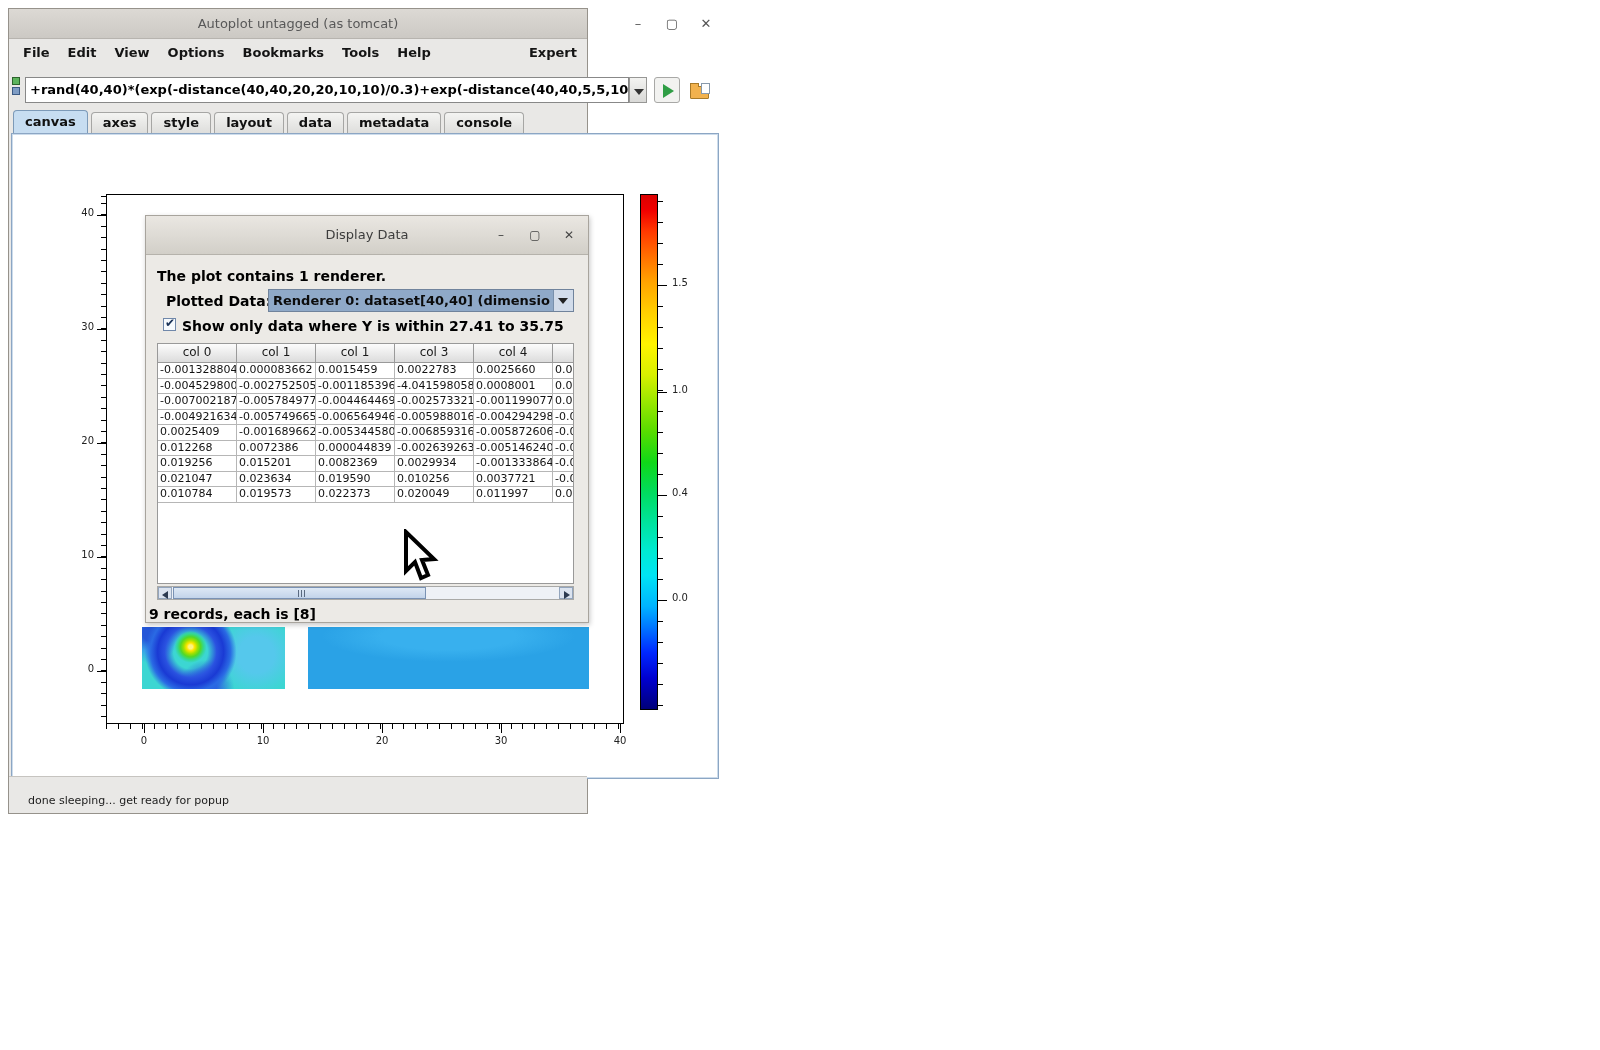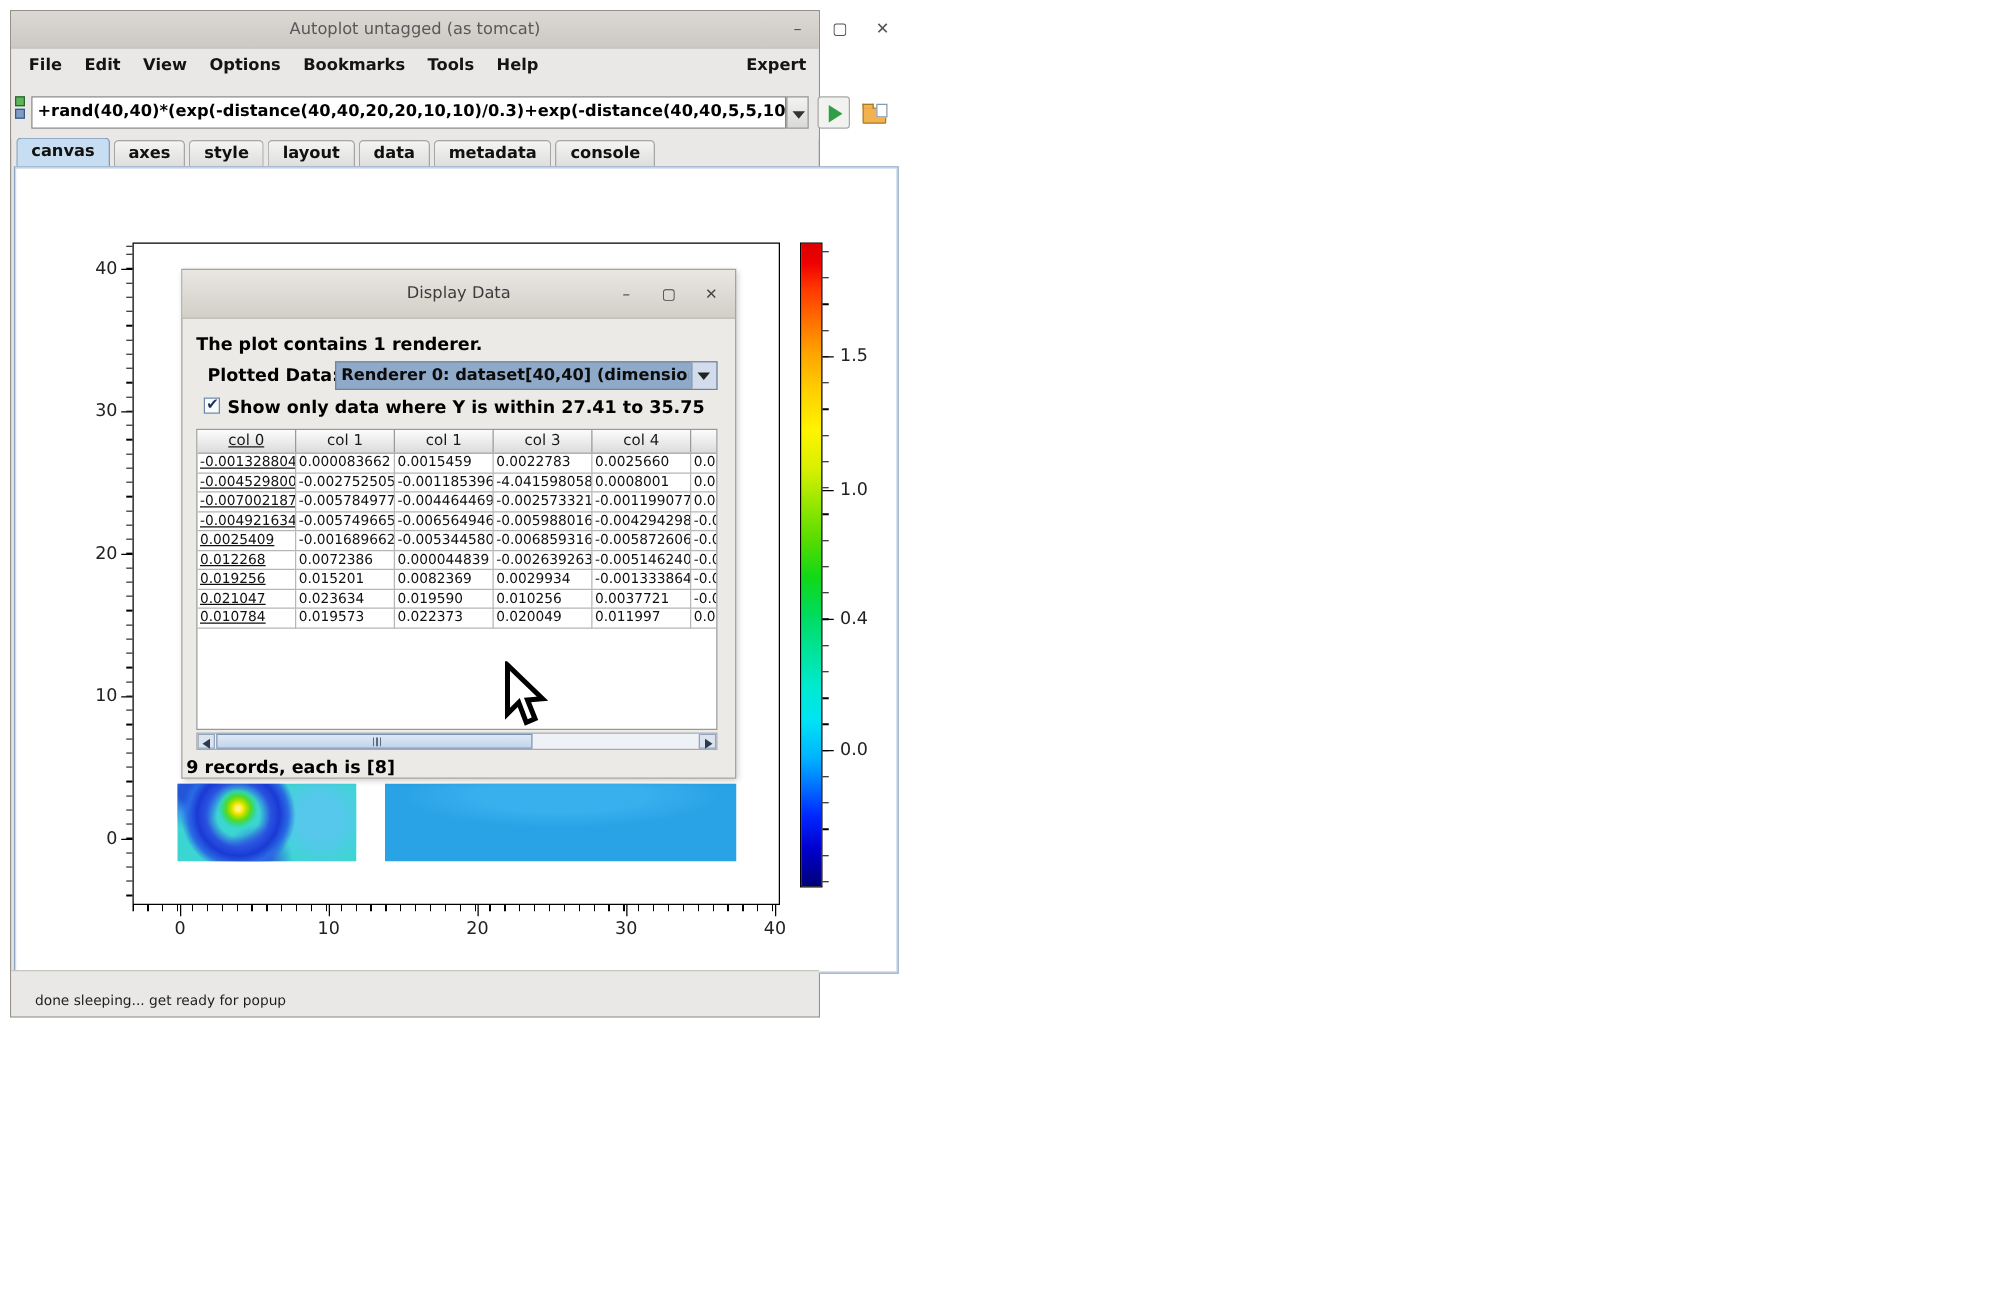--- a/index.html
+++ b/index.html
@@ -1,19 +1,19 @@
 <!DOCTYPE html>
 <html><head>
 <meta charset="utf-8">
 <style>
   html,body{margin:0;padding:0;background:#fff;}
   .page{position:relative;width:1600px;height:1050px;background:#fff;overflow:hidden;
         font-family:"DejaVu Sans","Liberation Sans",sans-serif;}
   
-  .window{position:absolute;left:8px;top:8px;width:648px;height:806px;background:#e9e8e6;
+  .window{position:absolute;left:8px;top:8px;width:580px;height:806px;background:#e9e8e6;
           border:1px solid #96928b;box-sizing:border-box;}
   .titlebar{position:absolute;left:0;top:0;width:100%;height:30px;
             background:linear-gradient(#dcd9d4,#ccc9c4);border-bottom:1px solid #b7b4af;box-sizing:border-box;}
   .titlebar .title{position:absolute;left:0;right:0;top:7px;text-align:center;font-size:13px;color:#585858;}
   .winbtn{position:absolute;top:5px;width:20px;height:20px;text-align:center;line-height:20px;
           font-size:13px;color:#555;cursor:default;}
   .menubar{position:absolute;left:0;top:30px;width:100%;height:26px;display:flex;align-items:center;
            background:#e9e8e6;}
   .menuitem{padding:0 9px;font-size:13px;font-weight:bold;color:#141414;}
   .menuitem.first{padding-left:14px;}
@@ -49,21 +49,21 @@
   
   .canvas{position:absolute;left:2px;top:124px;width:708px;height:646px;background:#fff;
           border:1px solid #8ca6c4;box-shadow:inset 0 0 0 1px #cddceb;box-sizing:border-box;}
   .frame{position:absolute;left:94px;top:60px;width:518px;height:530px;border:1px solid #000;box-sizing:border-box;}
   .tick{position:absolute;background:#000;}
   .xminor{position:absolute;left:94px;top:590px;width:519px;height:5px;
           background:repeating-linear-gradient(to right,#000 0 1px,transparent 1px 11.9px);}
   .yminor{position:absolute;left:89px;top:60px;width:5px;height:531px;
           background:repeating-linear-gradient(to bottom,#000 0 1px,transparent 1px 11.4px);
           background-position:0 9px;}
-  .axlabel{position:absolute;font-size:14px;color:#222;}
+  .axlabel{position:absolute;font-size:10px;color:#222;}
   .xlab{width:40px;text-align:center;top:601px;}
   .ylab{width:42px;text-align:right;left:40px;}
   .cblab{width:36px;text-align:left;left:660px;}
   
   .strip-left{position:absolute;left:130px;top:493px;width:143px;height:62px;
     background:
       radial-gradient(circle 16px at 34% 32%, #fff480 0 2px, #ffe400 4px, #a0e000 7px, #52d828 10px, #34d890 13px, transparent 16px),
       radial-gradient(circle 46px at 34% 40%, transparent 0 17px, #2a52e0 26px, #1a3ad4 33px, #2a6ae4 40px, transparent 46px),
       radial-gradient(circle 30px at 6% 10%, #2456d8 0 8px, #38a0e8 18px, transparent 30px),
       radial-gradient(circle 40px at 80% 45%, #55c8ec 0 18px, transparent 40px),
@@ -99,21 +99,21 @@
   .checkbox .mark{position:absolute;left:1px;top:-3px;font-size:12px;font-weight:bold;color:#173055;}
   
   .dtable{position:absolute;left:11px;top:127px;width:417px;height:241px;background:#fff;
           border:1px solid #999;box-sizing:border-box;overflow:hidden;}
   .thead{display:flex;height:18px;background:linear-gradient(#fcfcfc,#dcdcdc);border-bottom:1px solid #999;}
   .thead span{box-sizing:border-box;border-right:1px solid #9a9a9a;font-size:12px;color:#1a1a1a;
               text-align:center;line-height:17px;overflow:hidden;white-space:nowrap;}
   .trow{display:flex;height:15.5px;}
   .trow span{box-sizing:border-box;border-right:1px solid #b6b6b6;border-bottom:1px solid #b6b6b6;
              font-size:11px;color:#111;line-height:14px;padding-left:2px;overflow:hidden;white-space:nowrap;}
-  .thead span:nth-child(1),.trow span:nth-child(1){width:79px;text-decoration:underline;}
+  .thead span:nth-child(1),.trow span:nth-child(1){width:79px;}
   .thead span:nth-child(2),.trow span:nth-child(2){width:79px;}
   .thead span:nth-child(3),.trow span:nth-child(3){width:79px;}
   .thead span:nth-child(4),.trow span:nth-child(4){width:79px;}
   .thead span:nth-child(5),.trow span:nth-child(5){width:79px;}
   .thead span:nth-child(6),.trow span:nth-child(6){flex:1;border-right:none;}
   
   .hscroll{position:absolute;left:11px;top:370px;width:417px;height:14px;background:#eef1f6;
            border:1px solid #a9a9a7;box-sizing:border-box;}
   .sbtn{position:absolute;top:0;width:14px;height:12px;background:#dbe3ef;border:1px solid #93a5bd;box-sizing:border-box;}
   .sbtn .tri{position:absolute;top:3px;width:0;height:0;border-top:4px solid transparent;border-bottom:4px solid transparent;}

